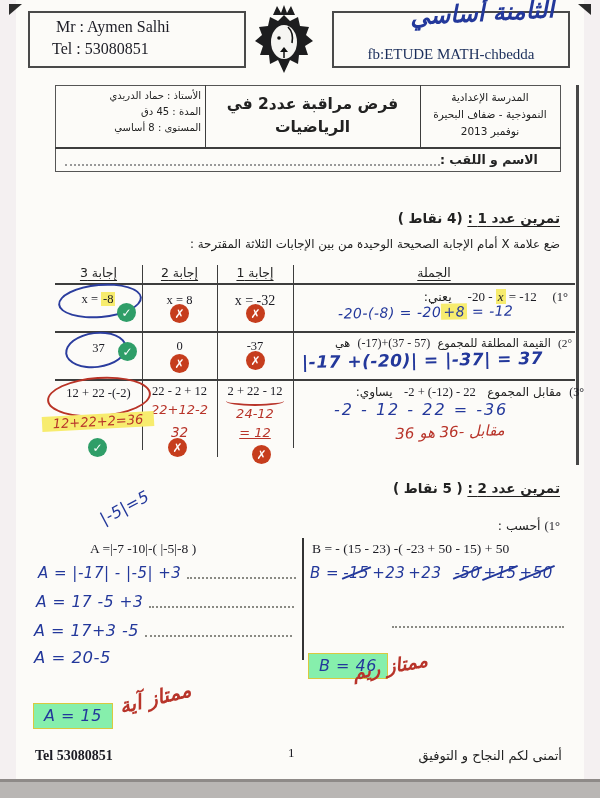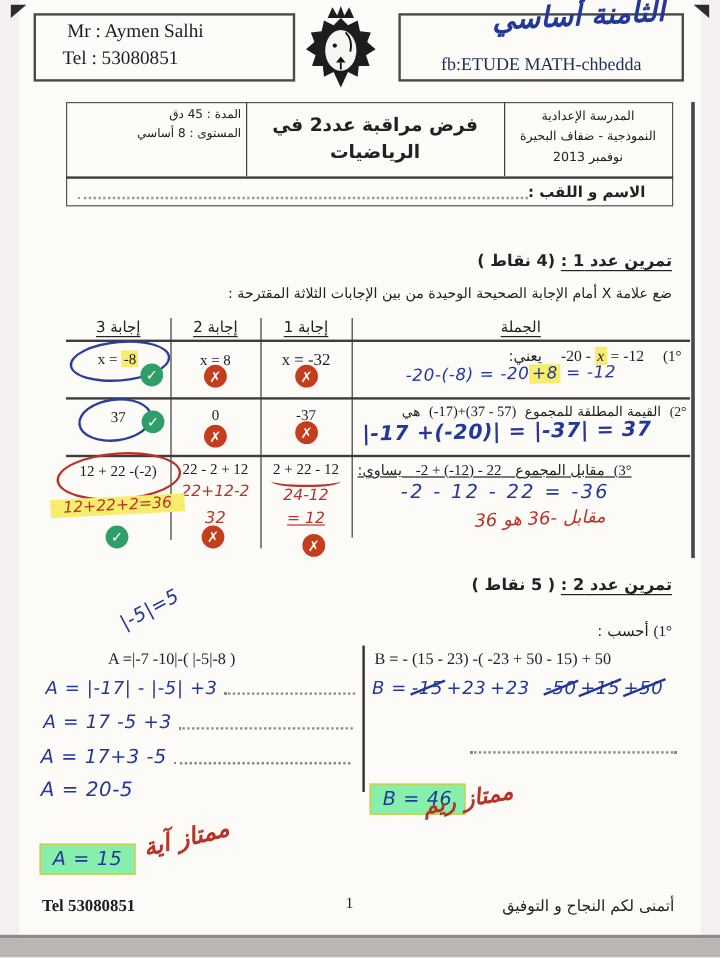--- a/index.html
+++ b/index.html
@@ -75,20 +75,21 @@
     <div>النموذجية - ضفاف البحيرة</div>
     <div>نوفمبر 2013</div>
   </div>
 
   <div class="abs ar" style="left:205px;top:93px;width:215px;text-align:center;font-weight:bold;font-size:15.5px;line-height:1.5;">
     <div>فرض مراقبة عدد2 في</div>
     <div>الرياضيات</div>
   </div>
 
   <div class="abs ar" style="left:57px;top:88px;width:144px;text-align:right;font-size:10px;line-height:1.6;padding-right:4px;">
+    <div>الأستاذ : حماد الدريدي</div>
     <div>المدة : 45 دق</div>
     <div>المستوى : 8 أساسي</div>
   </div>
 
   <div class="abs ar" style="left:440px;top:152px;width:118px;font-size:12.5px;font-weight:bold;text-align:left;">الاسم و اللقب :</div>
   <div class="abs" style="left:65px;top:150px;width:375px;height:14px;border-bottom:2px dotted #999;"></div>
 
   <div class="abs ar" style="left:260px;top:210px;width:300px;text-align:right;font-size:13.5px;font-weight:bold;">
     <span style="text-decoration:underline;text-underline-offset:3px;">تمرين عدد 1 :</span>
     <span>(4 نقاط )</span>
@@ -145,21 +146,21 @@
   <div class="abs badge no" style="left:246px;top:351px;">
       <span>✗</span>
     </div>
   <div class="abs badge no" style="left:170px;top:354px;">
       <span>✗</span>
     </div>
   <div class="abs badge ok" style="left:118px;top:342px;">
       <span>✓</span>
     </div>
 
-  <div class="abs ar" style="left:298px;top:385px;width:276px;text-align:left;font-size:12px;text-decoration:underline;">
+  <div class="abs ar" style="left:308px;top:385px;width:276px;text-align:right;font-size:12px;">
     <span class="serif">3°)</span>&nbsp;
     <span>مقابل المجموع</span>&nbsp;&nbsp;
     <span class="fml" style="font-size:12.5px;">-2 + (-12) - 22</span>&nbsp;&nbsp;
     <span>يساوي:</span>
   </div>
   <div class="abs hand" style="left:334px;top:400px;font-size:16px;letter-spacing:2px;">-2 - 12 - 22 = -36</div>
   <div class="abs handr ar" style="left:360px;top:423px;width:180px;font-size:15px;transform:rotate(-2deg);text-align:center;">مقابل -36 هو 36</div>
 
   <div class="abs fml cell" style="left:217px;top:384px;width:76px;font-size:12.5px;">2 + 22 - 12</div>
   <div class="abs" style="left:226px;top:396px;width:58px;height:8px;border-bottom:2px solid #b8342a;border-radius:0 0 50% 50%;"></div>

